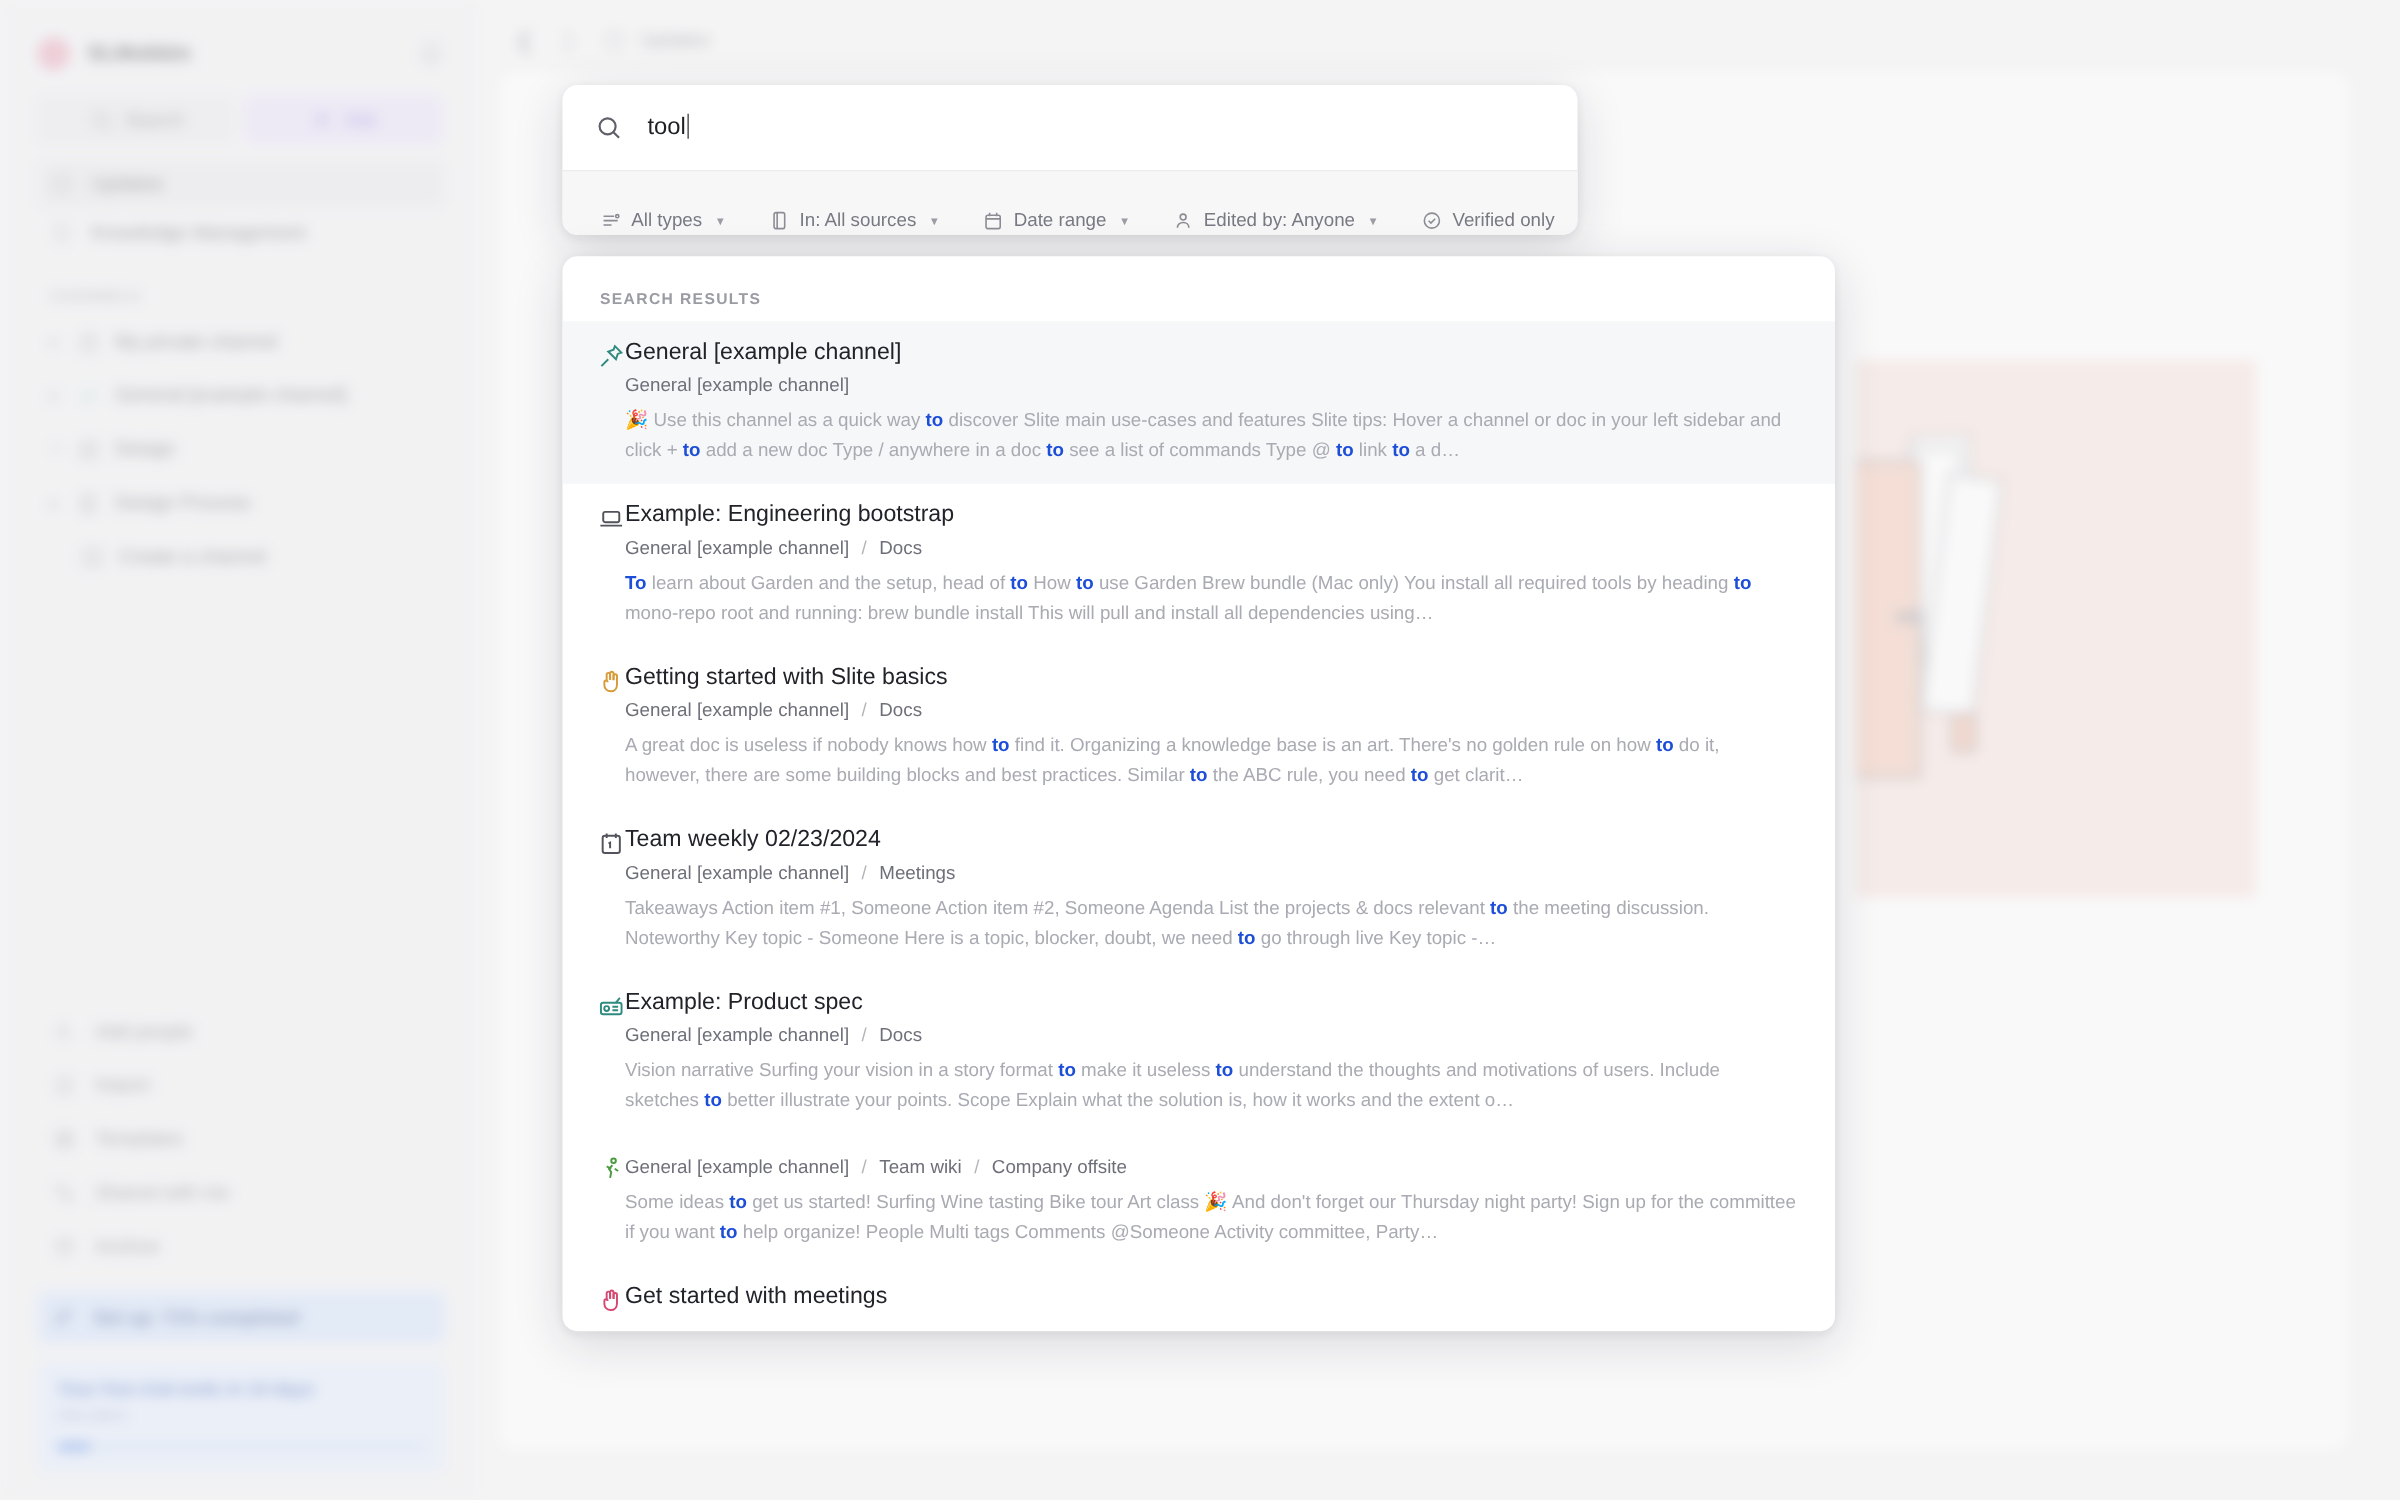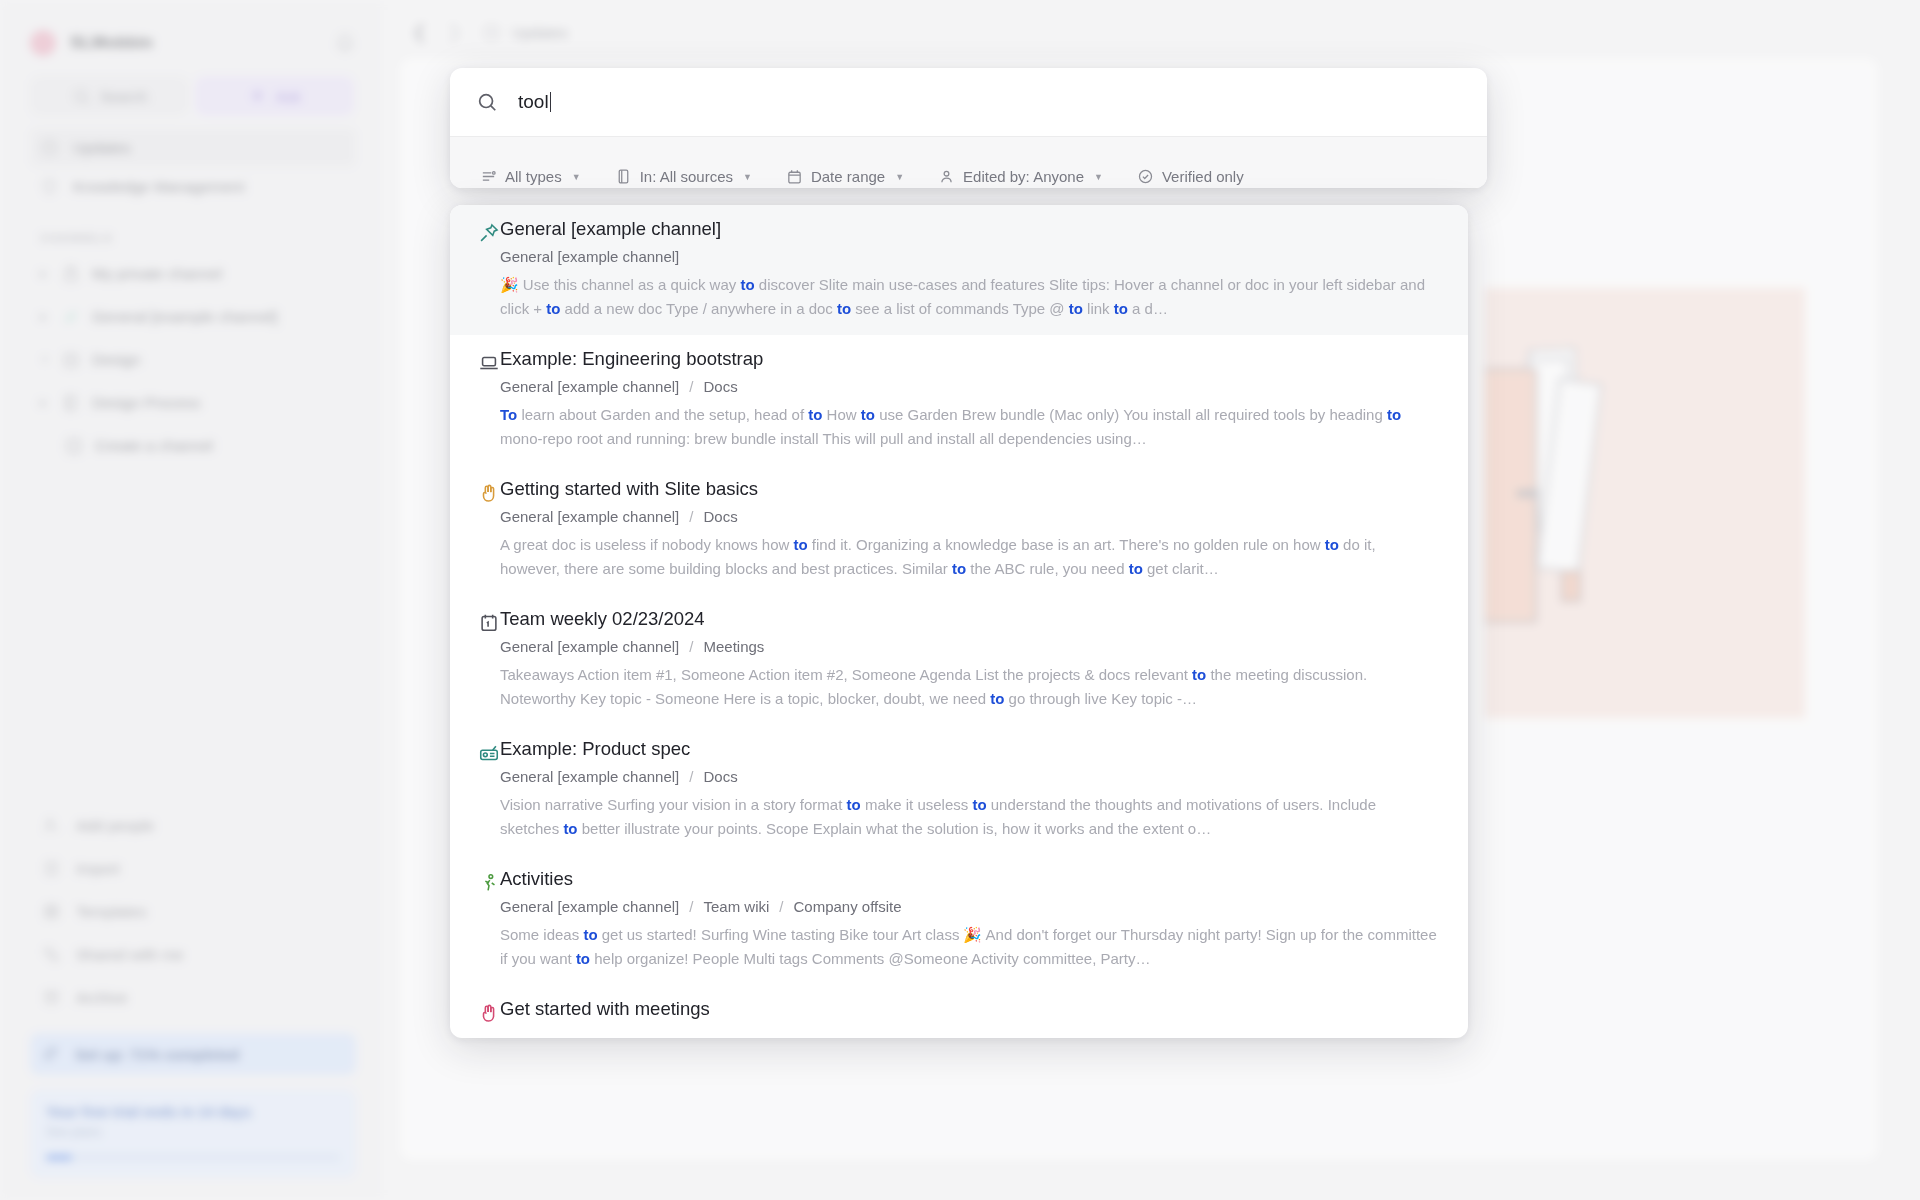--- a/index.html
+++ b/index.html
@@ -101,21 +101,21 @@
     position: absolute; background: #ffffff; border: 2px solid #9c9da6;
   }
   .p1 { left: 48px; top: 70px; width: 42px; height: 185px; transform: rotate(-4deg); }
   .p2 { left: 62px; top: 92px; width: 44px; height: 192px; transform: rotate(7deg); }
   .p3 { left: 44px; top: 60px; width: 48px; height: 40px; transform: rotate(-3deg); }
   .leg { position: absolute; left: 76px; top: 282px; width: 20px; height: 32px;
          background: #f0b79f; border: 2px solid #8c8c94; border-radius: 3px 3px 0 0; }
 
   
   .modal-search {
-    position: absolute; left: 450px; top: 68px; width: 1037px;
+    position: absolute; left: 450px; top: 68px; width: 812px;
     background: #ffffff; border-radius: 12px;
     box-shadow: 0 10px 40px rgba(25,28,40,.14), 0 2px 8px rgba(25,28,40,.07);
     overflow: hidden; z-index: 30;
   }
   .search-row { display: flex; align-items: center; height: 68px; padding: 0 26px; gap: 20px; }
   .search-glyph { width: 22px; height: 22px; flex: 0 0 auto; color: #5f6069; }
   .search-text { font-size: 19px; color: #1f2026; position: relative; }
   .caretbar {
     display: inline-block; width: 1.5px; height: 20px; background: #33343c;
     vertical-align: -4px; margin-left: 1px;
@@ -388,20 +388,21 @@
         <svg class="f-ico" viewBox="0 0 24 24" fill="none" stroke="#8b8c94" stroke-width="1.8">
           <circle cx="12" cy="12" r="8.5"></circle>
             <path d="M8.3 12.2l2.6 2.6 4.8-5"></path>
         </svg>
         <span>Verified only</span>
       </div>
     </div>
   </div>
 
   <div class="modal-results">
+    <div class="res-head">SEARCH RESULTS</div>
     <div id="results-list">
         <div class="result sel">
           <span class="res-ico"><svg viewBox="0 0 24 24" fill="none" stroke="#2f8a80" stroke-width="1.7">
               <path d="M15.2 3.2l5.6 5.6-3.1 1.2-1.6 4.6-6.7-6.7 4.6-1.6z"></path>
               <path d="M9.4 14.6 3.4 20.6"></path>
             </svg></span>
           <div class="res-body">
             <div class="res-title">General [example channel]</div>
             <div class="res-path">
               <span>General [example channel]</span>
@@ -474,21 +475,20 @@
           </div>
         </div>
         <div class="result">
           <span class="res-ico"><svg viewBox="0 0 24 24" fill="none" stroke="#4c9a3f" stroke-width="1.7">
               <circle cx="14" cy="5" r="2"></circle>
               <path d="M13 9l-3 3 2 3-1 5"></path>
               <path d="M12 12 8 10"></path>
               <path d="M15 12l3 2"></path>
             </svg></span>
           <div class="res-body">
-            <div class="res-title">Activities</div>
             <div class="res-path">
               <span>General [example channel]</span>
               <span class="res-sep">/</span>
               <span>Team wiki</span>
               <span class="res-sep">/</span>
               <span>Company offsite</span>
             </div>
             <div class="res-snip"><span>Some ideas </span><b>to</b><span> get us started! Surfing Wine tasting Bike tour Art class 🎉 And don't forget our Thursday night party! Sign up for the committee if you want </span><b>to</b><span> help organize! People Multi tags Comments @Someone Activity committee, Party…</span></div>
           </div>
         </div>

